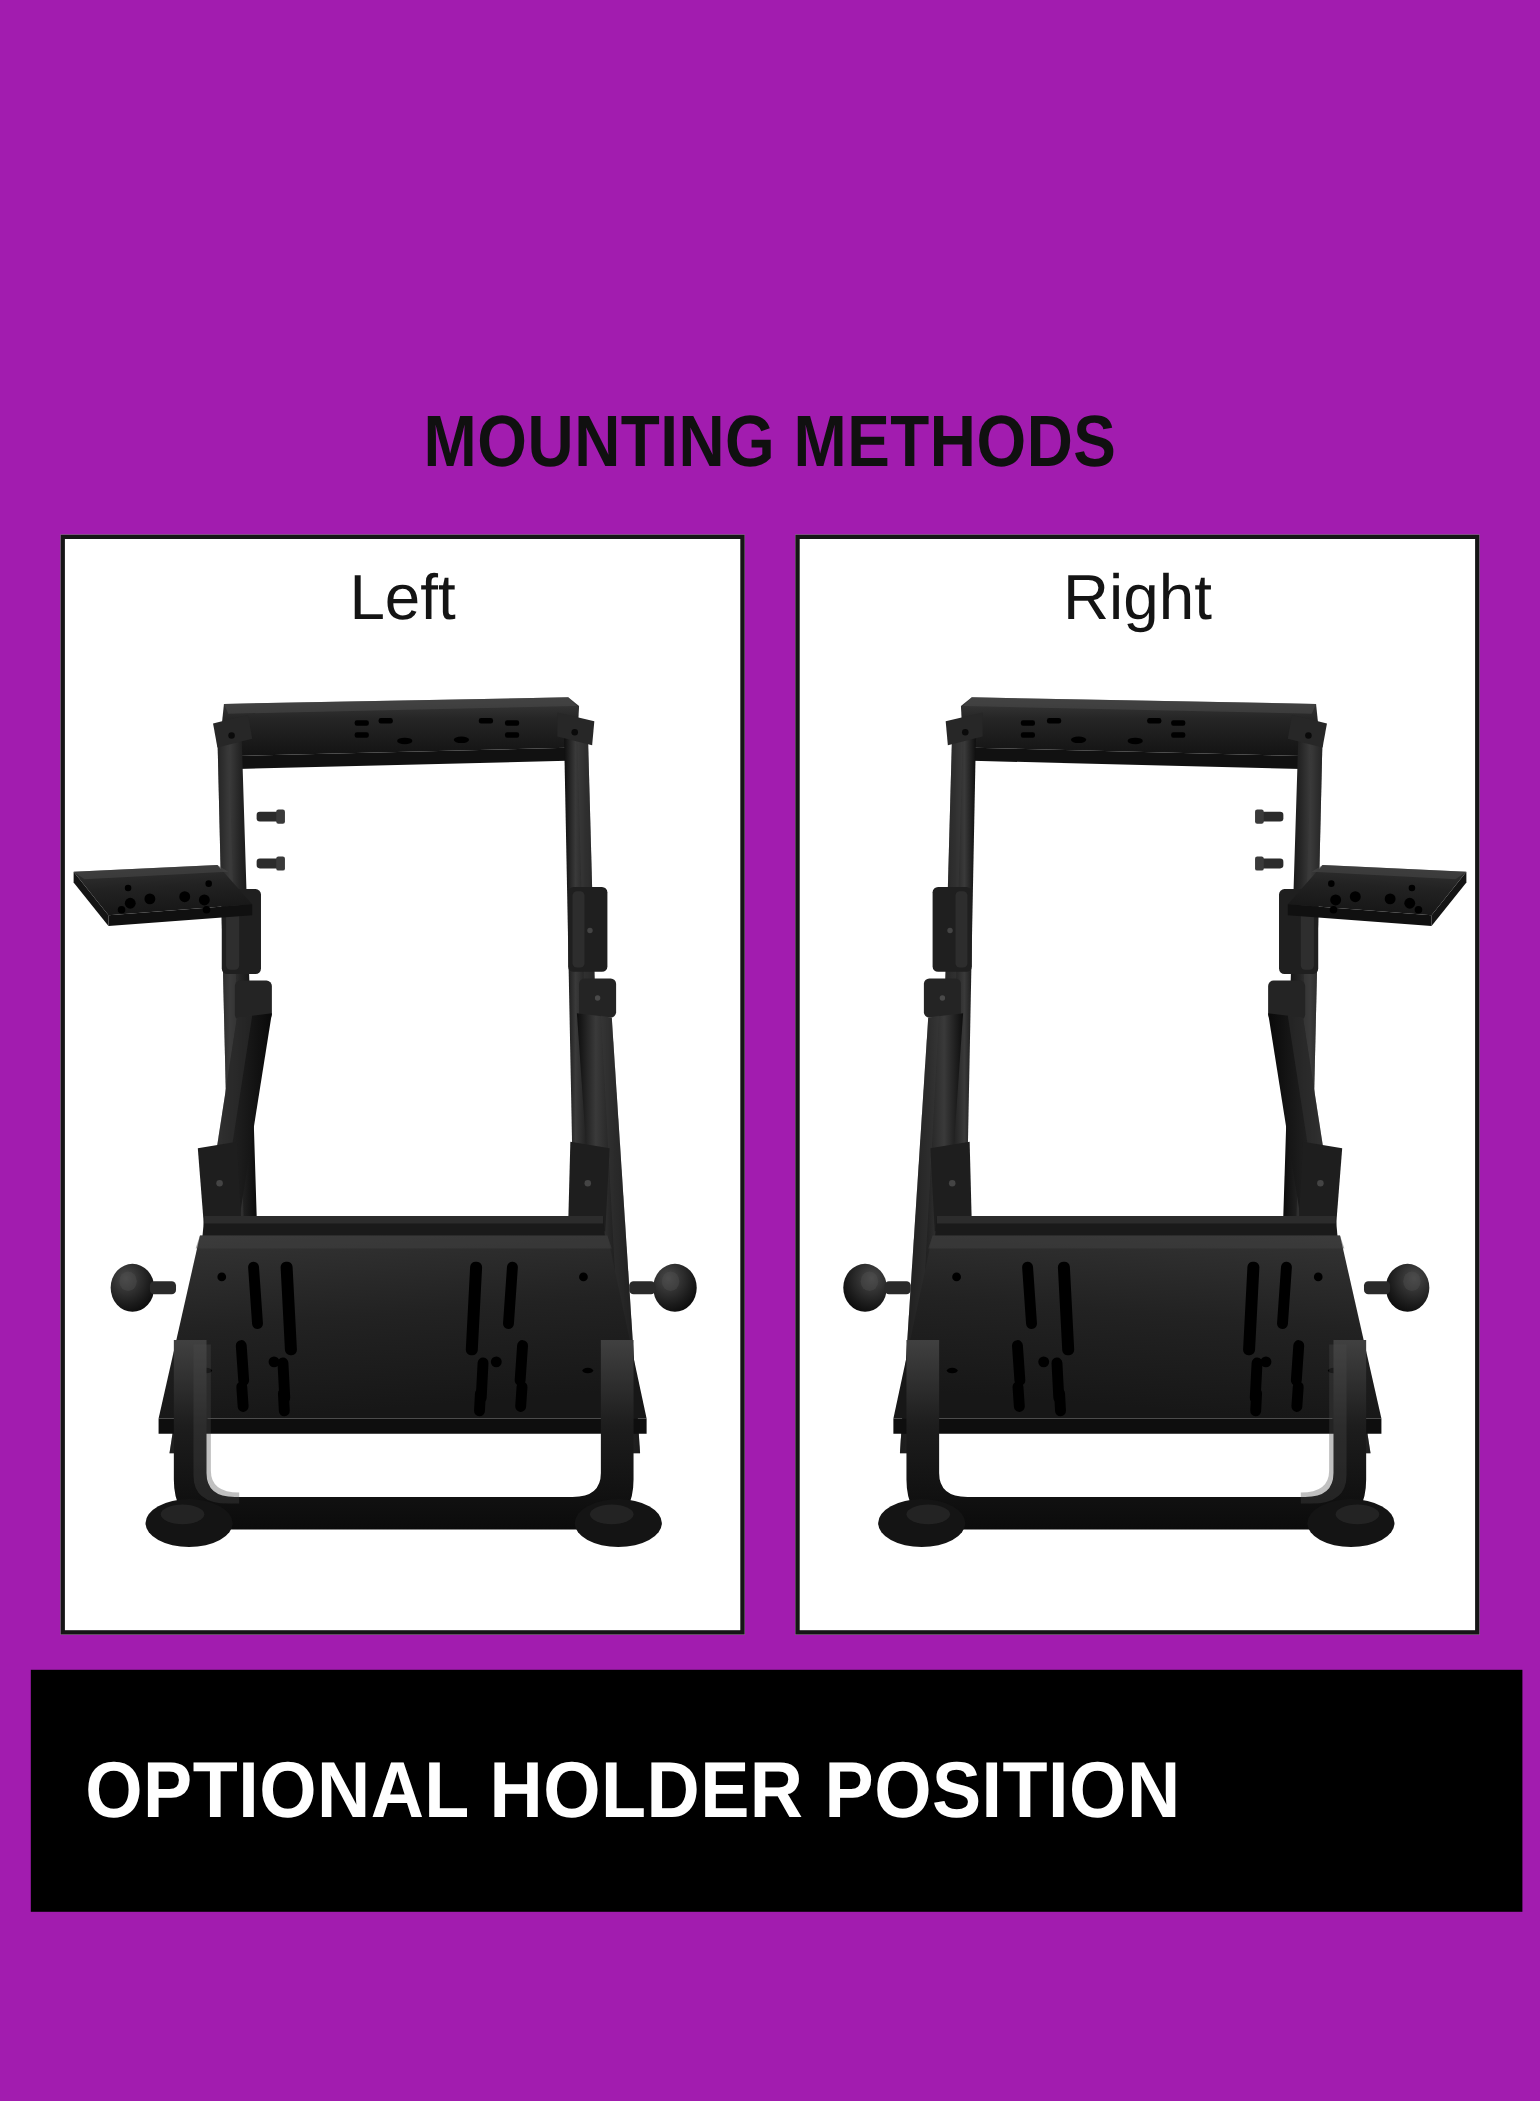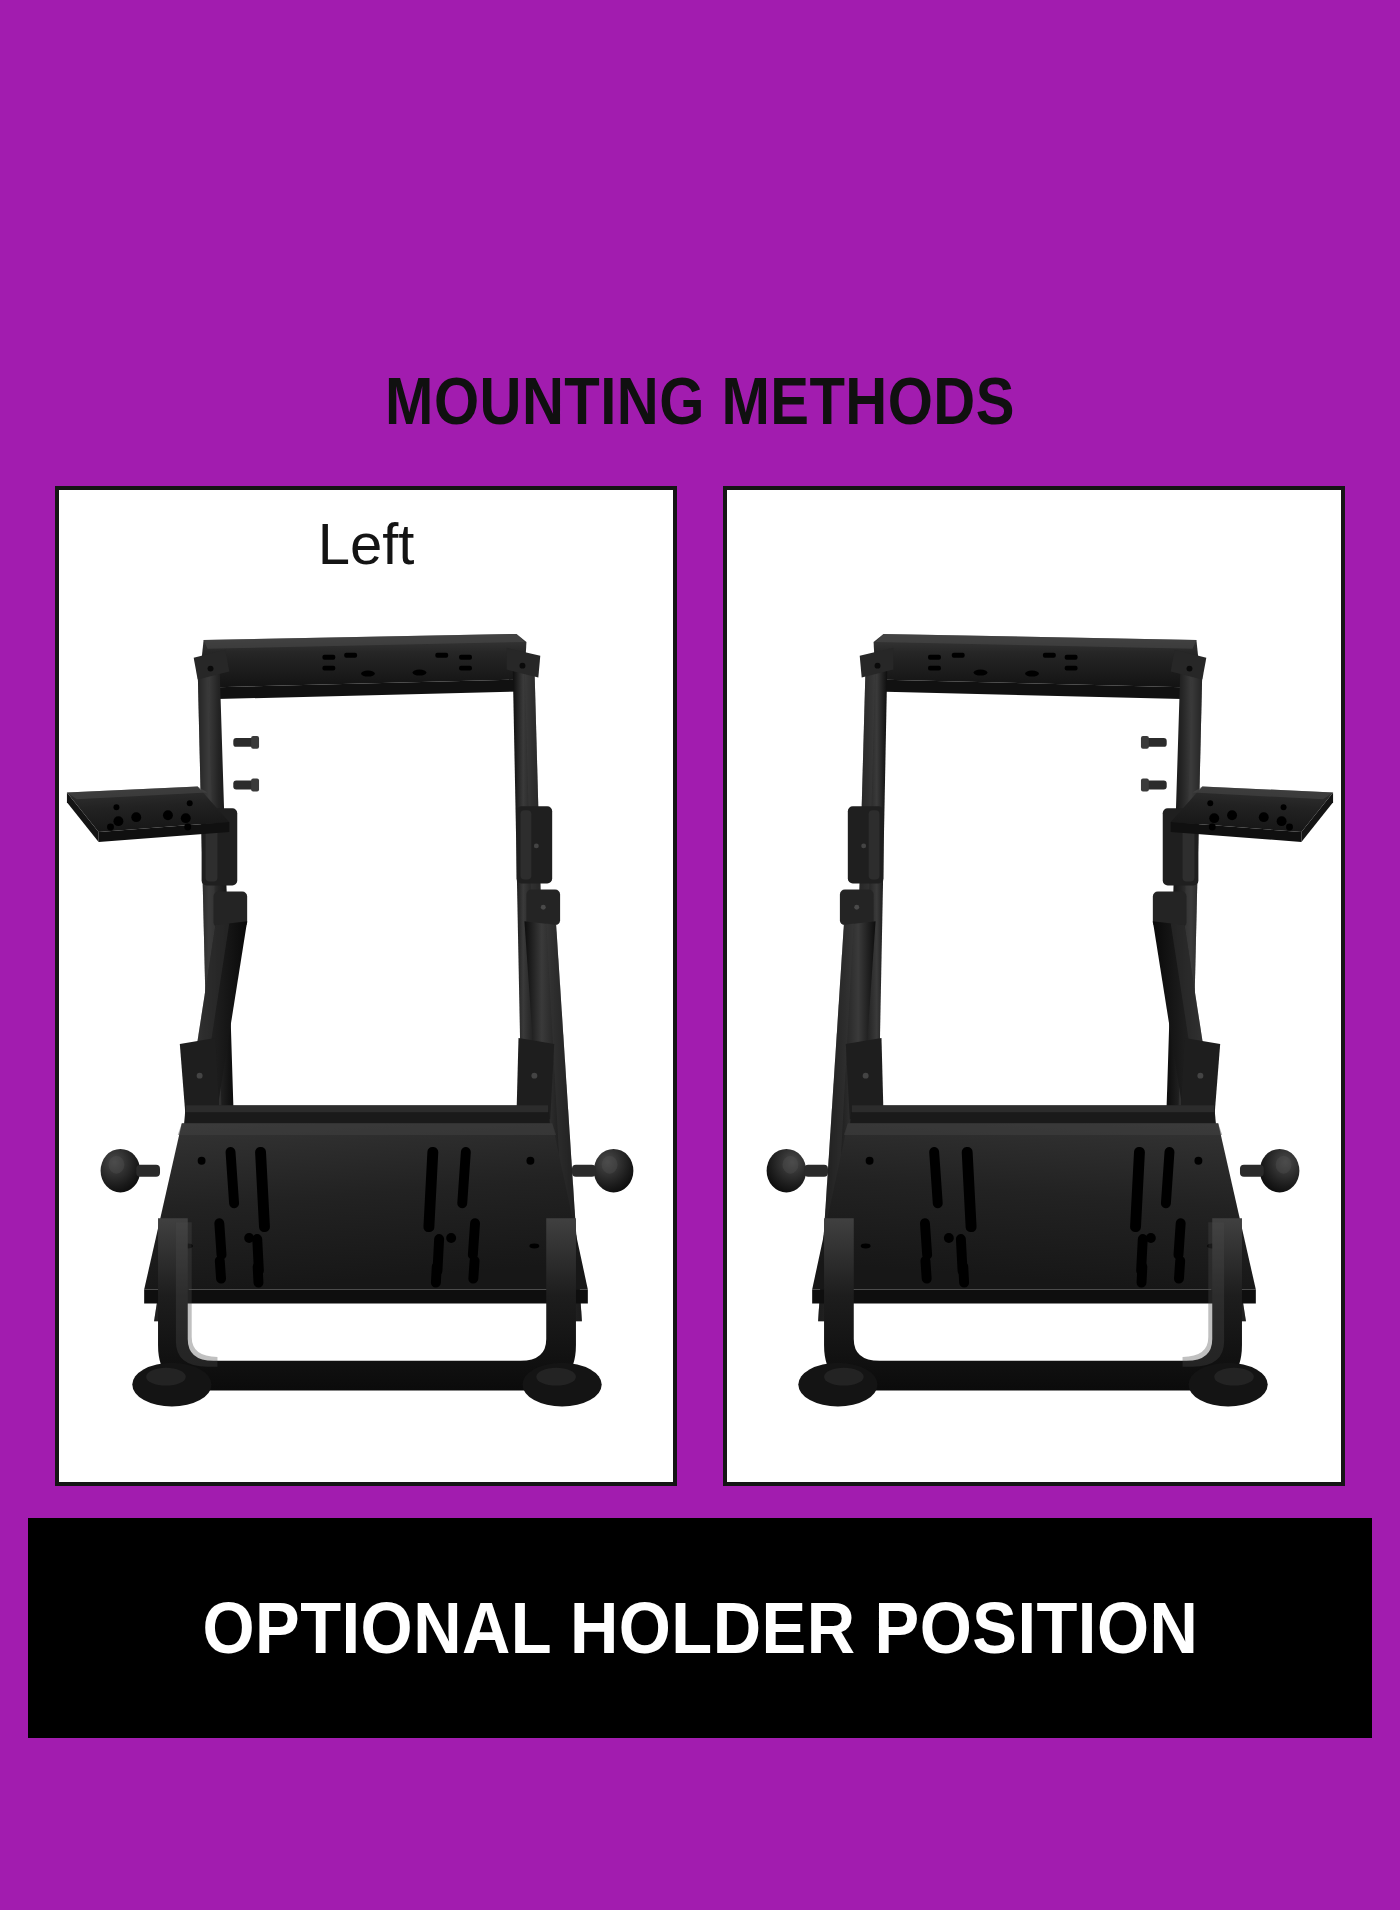--- a/index.html
+++ b/index.html
@@ -89,21 +89,21 @@
   
   .banner {
     position: absolute;
     left: 28px;
     top: 1518px;
     width: 1344px;
     height: 220px;
     background: #000000;
     display: flex;
     align-items: center;
-    justify-content: center;
+    padding-left: 12px;
   }
   .banner-text {
     font-family: "Liberation Sans Narrow", "Liberation Sans", sans-serif;
     font-size: 72px;
     font-weight: 700;
     color: #ffffff;
     letter-spacing: 0.5px;
     transform: scaleX(0.93);
     white-space: nowrap;
     line-height: 1;
@@ -300,20 +300,21 @@
           </g>
           <g>
             <ellipse cx="508" cy="780" rx="40" ry="22" fill="#141414"></ellipse>
             <ellipse cx="502" cy="772" rx="20" ry="9" fill="#3a3a3a" opacity="0.4"></ellipse>
           </g>
         </svg>
       </div>
     </div>
 
     <div class="panel">
+      <div class="panel-label">Right</div>
 
       <div class="panel-figure">
         <svg class="mirrored" viewBox="0 0 620 862" preserveAspectRatio="xMidYMid meet">
           <defs>
             <linearGradient id="tubeR" x1="0" y1="0" x2="1" y2="0">
               <stop offset="0%" stop-color="#0d0d0d"></stop>
               <stop offset="30%" stop-color="#3a3a3a"></stop>
               <stop offset="55%" stop-color="#242424"></stop>
               <stop offset="100%" stop-color="#090909"></stop>
             </linearGradient>

